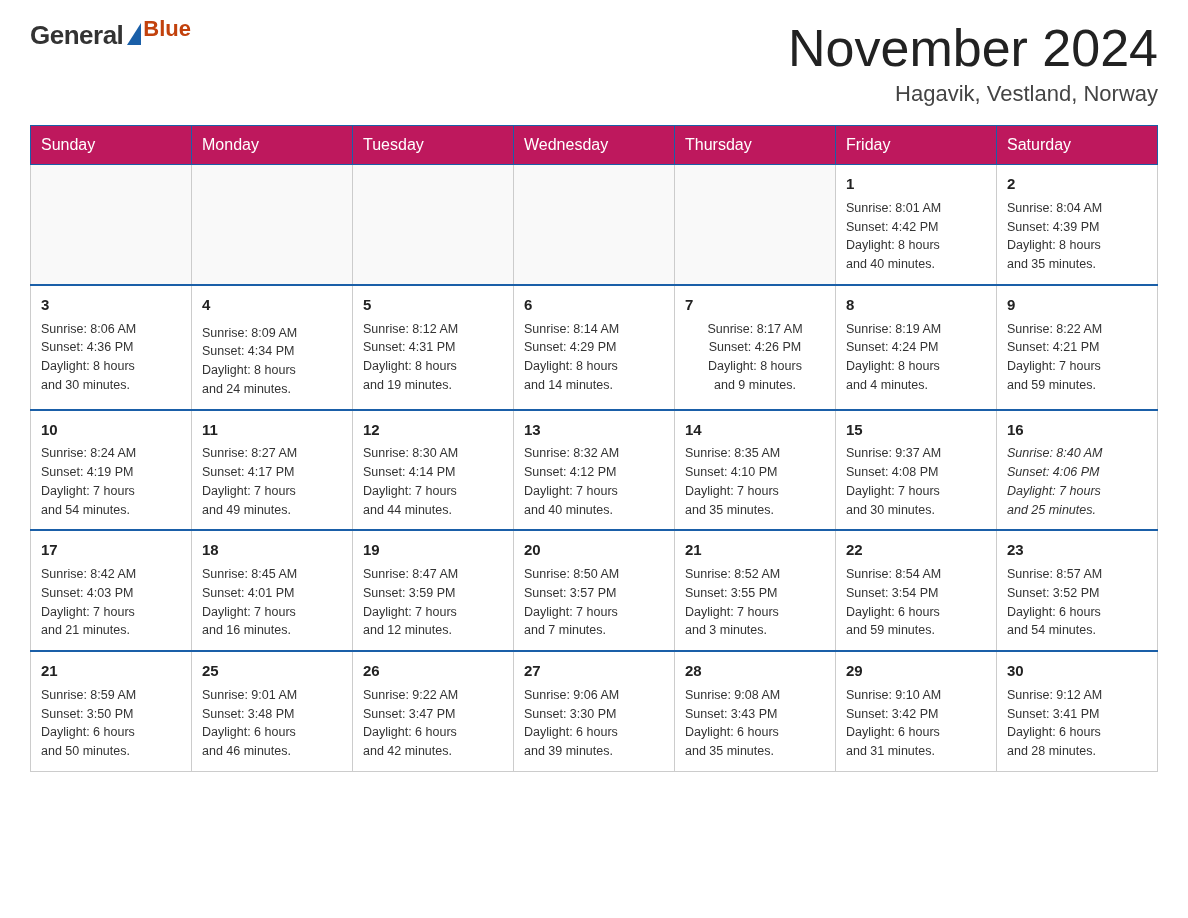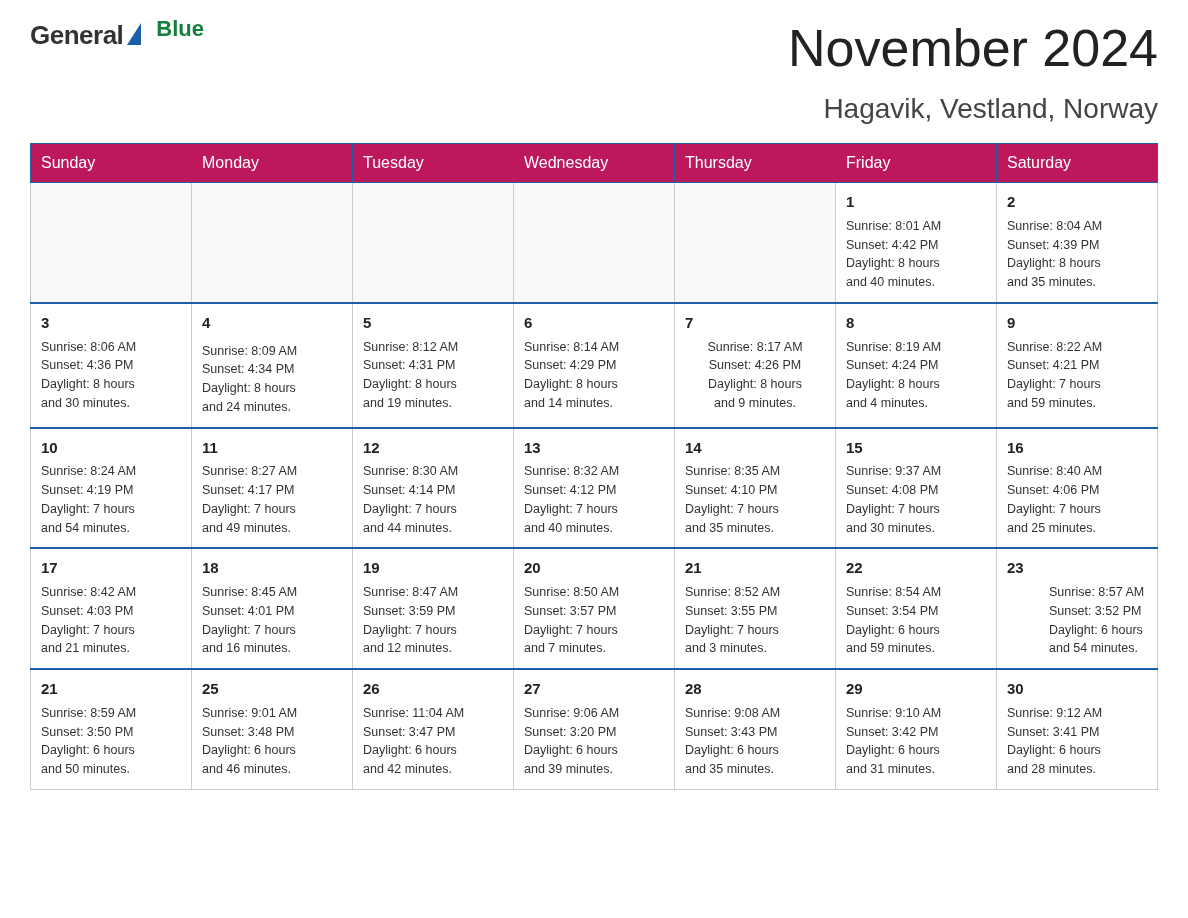--- a/index.html
+++ b/index.html
@@ -34,39 +34,39 @@
       width: 0;
       height: 0;
       border-left: 14px solid transparent;
       border-bottom: 22px solid #1a5fa8;
       margin-left: 4px;
       margin-top: -4px;
     }
     .logo-blue-text {
       font-size: 22px;
       font-weight: bold;
-      color: #15803d;
+      color: #c2410c;
       margin-top: -4px;
-      margin-left: 15px;
+      margin-left: 2px;
       text-align: center;
     }
     .title-block {
       text-align: right;
     }
     .month-title {
       font-size: 52px;
       font-weight: 300;
       color: #222;
       line-height: 1.1;
     }
     .location-title {
-      font-size: 28px;
+      font-size: 22px;
       color: #444;
       font-weight: normal;
-      margin-top: 16px;
+      margin-top: 4px;
     }
     .calendar {
       width: 100%;
       border-collapse: collapse;
       border: 1px solid #aaa;
     }
     .calendar th {
       background-color: #be185d;
       color: white;
       font-size: 16px;
@@ -246,21 +246,21 @@
         </td>
         <td>
           <span class="day-number">15</span>
           <div class="day-info" style="white-space: pre-line;">Sunrise: 9:37 AM
 Sunset: 4:08 PM
 Daylight: 7 hours
 and 30 minutes.</div>
         </td>
         <td>
           <span class="day-number">16</span>
-          <div class="day-info" style="white-space: pre-line;">Sunrise: 8:40 AM
+          <div class="day-info" style="white-space: pre-line; font-style: italic;">Sunrise: 8:40 AM
 Sunset: 4:06 PM
 Daylight: 7 hours
 and 25 minutes.</div>
         </td>
       </tr>
       <tr>
         <td>
           <span class="day-number">17</span>
           <div class="day-info" style="white-space: pre-line;">Sunrise: 8:42 AM
 Sunset: 4:03 PM
@@ -297,21 +297,21 @@
         </td>
         <td>
           <span class="day-number">22</span>
           <div class="day-info" style="white-space: pre-line;">Sunrise: 8:54 AM
 Sunset: 3:54 PM
 Daylight: 6 hours
 and 59 minutes.</div>
         </td>
         <td>
           <span class="day-number">23</span>
-          <div class="day-info" style="white-space: pre-line; margin-left: 42px;">Sunrise: 8:57 AM
+          <div class="day-info" style="white-space: pre-line;">Sunrise: 8:57 AM
 Sunset: 3:52 PM
 Daylight: 6 hours
 and 54 minutes.</div>
         </td>
       </tr>
       <tr>
         <td>
           <span class="day-number">21</span>
           <div class="day-info" style="white-space: pre-line;">Sunrise: 8:59 AM
 Sunset: 3:50 PM
@@ -320,29 +320,29 @@
         </td>
         <td>
           <span class="day-number">25</span>
           <div class="day-info" style="white-space: pre-line;">Sunrise: 9:01 AM
 Sunset: 3:48 PM
 Daylight: 6 hours
 and 46 minutes.</div>
         </td>
         <td>
           <span class="day-number">26</span>
-          <div class="day-info" style="white-space: pre-line;">Sunrise: 11:04 AM
+          <div class="day-info" style="white-space: pre-line;">Sunrise: 9:22 AM
 Sunset: 3:47 PM
 Daylight: 6 hours
 and 42 minutes.</div>
         </td>
         <td>
           <span class="day-number">27</span>
           <div class="day-info" style="white-space: pre-line;">Sunrise: 9:06 AM
-Sunset: 3:20 PM
+Sunset: 3:30 PM
 Daylight: 6 hours
 and 39 minutes.</div>
         </td>
         <td>
           <span class="day-number">28</span>
           <div class="day-info" style="white-space: pre-line;">Sunrise: 9:08 AM
 Sunset: 3:43 PM
 Daylight: 6 hours
 and 35 minutes.</div>
         </td>

